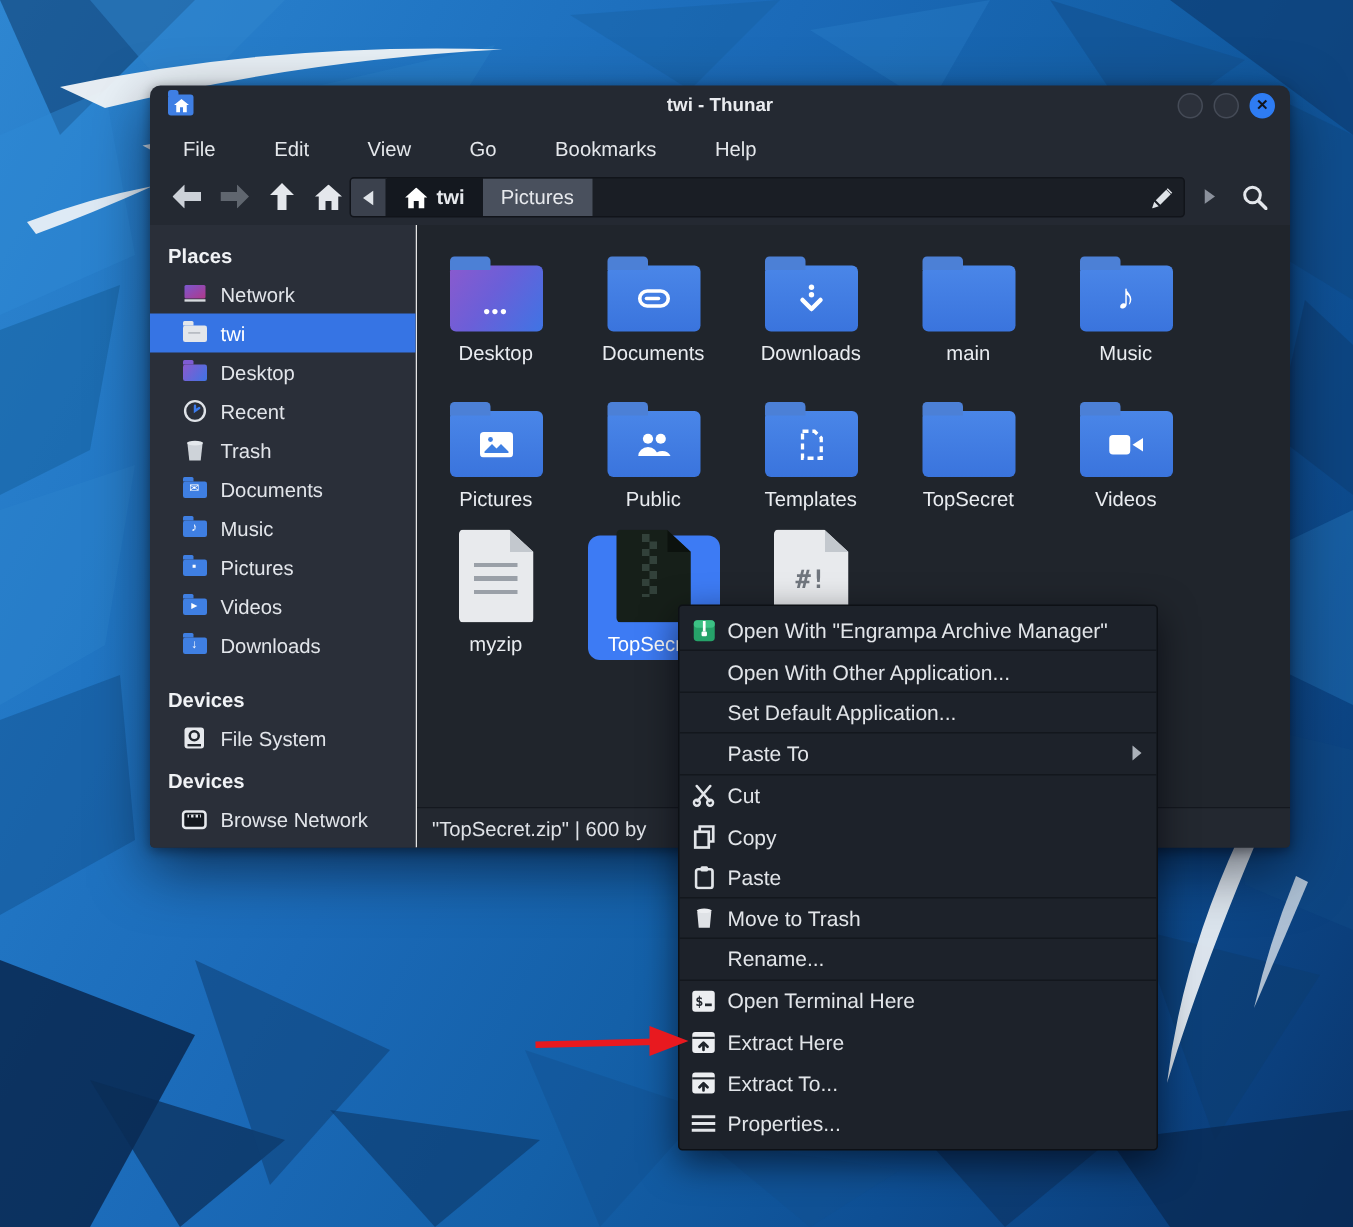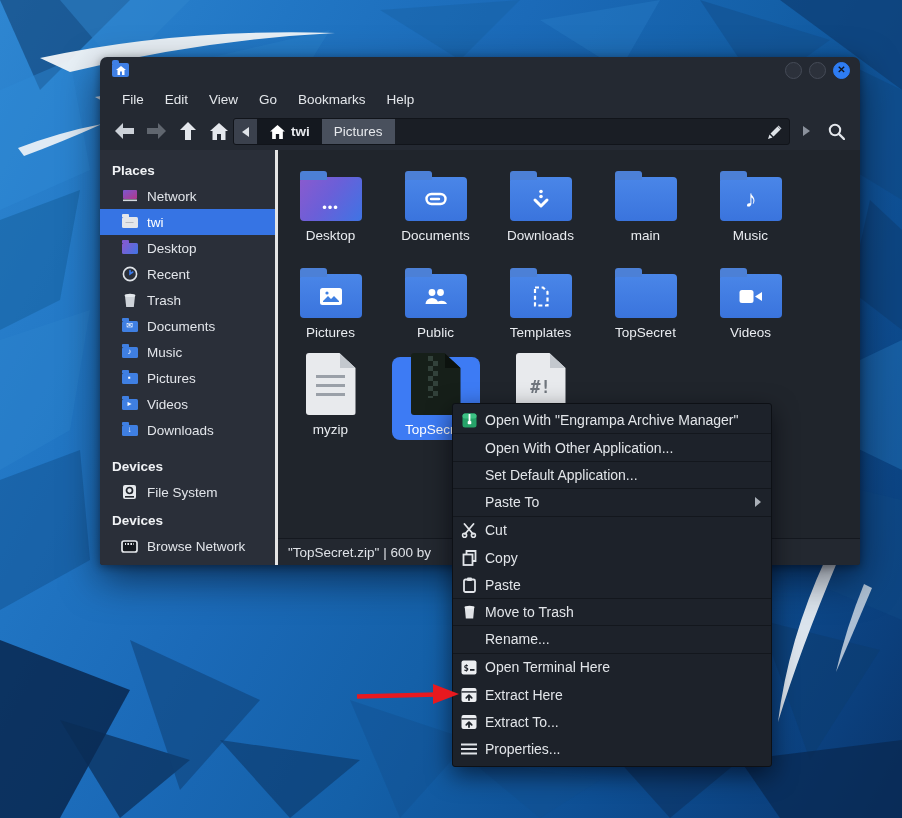--- a/index.html
+++ b/index.html
@@ -27,21 +27,21 @@
   .app-badge::before { content:""; position:absolute; left:0; top:-3px; width:7px; height:4px;
     background:#3f7fe4; border-radius:2px 2px 0 0; }
   .app-badge svg { position:absolute; left:3.5px; top:2.5px; }
   .winbtns { position:absolute; right:10px; top:5px; display:flex; gap:7px; }
   .wbtn { width:17px; height:17px; border-radius:50%; background:#2c313b; border:1.5px solid #454b57; }
   .wbtn.close { background:#2e7cf3; border-color:#2e7cf3; position:relative; }
   .wbtn.close::before { content:"✕"; position:absolute; left:0; right:0; top:1px; text-align:center;
     font-size:10px; font-weight:bold; color:#10141c; }
 
   .menubar { position:absolute; left:0; top:28px; right:0; height:28px; display:flex;
-    align-items:center; padding-left:13px; gap:3px; }
+    align-items:center; padding-left:13px; gap:21px; }
   .menubar .mitem { color:#e4e7eb; font-size:13.5px; padding:3px 9px; border-radius:3px; }
 
   .toolbar { position:absolute; left:0; top:56px; right:0; height:37px; }
   .navbtn { position:absolute; top:6px; width:24px; height:24px; display:flex;
     align-items:center; justify-content:center; }
   .pathbar { position:absolute; left:133px; top:5px; width:557px; height:27px;
     background:#1a1e25; border:1px solid #11141a; border-radius:3px; display:flex; overflow:hidden; }
   .pb-chevl { width:24px; background:#3b414d; display:flex; align-items:center; justify-content:center;
     border-right:1px solid #14181f; }
   .pb-seg { display:flex; align-items:center; gap:6px; padding:0 12px; font-size:13.5px; color:#e7e9ed; }
@@ -49,21 +49,21 @@
   .pb-seg.plain { background:#49505d; }
   .pb-fill { flex:1; }
   .pb-pencil { width:28px; display:flex; align-items:center; justify-content:center; }
   .pb-chevr { position:absolute; left:697px; top:7px; width:18px; height:22px; display:flex;
     align-items:center; justify-content:center; }
   .searchbtn { position:absolute; left:722px; top:5px; width:28px; height:26px; display:flex;
     align-items:center; justify-content:center; }
 
   
   .sidebar { position:absolute; left:0; top:93px; width:178px; bottom:0; background:#2a2f39;
-    border-right:3px solid #e5e5e5; border-radius:0 0 0 3px; padding-top:8px; }
+    border-right:1px solid #e5e5e5; border-radius:0 0 0 3px; padding-top:8px; }
   .side-h { height:25px; line-height:25px; padding-left:12px; color:#f0f2f5; font-size:13.5px; font-weight:bold; }
   .side-item { height:26px; display:flex; align-items:center; padding-left:21px; gap:9px;
     color:#e2e5ea; font-size:13.5px; }
   .side-item.selected { background:#3674e4; color:#ffffff; }
   .side-item .ic { width:17px; height:17px; display:flex; align-items:center; justify-content:center; }
 
   
   .filearea { position:absolute; left:178px; top:93px; right:0; bottom:27px; background:#20252c;
     overflow:hidden; }
   .files { position:absolute; left:0; top:13px; display:grid; grid-template-columns:repeat(5,105px);
@@ -174,20 +174,21 @@
 </div>
 
 <div class="window">
 
   <div class="titlebar">
     <div class="app-badge">
       <svg width="10" height="9" viewBox="0 0 10 9">
           <path d="M5 0 L10 4 H8.5 V9 H6 V5.5 H4 V9 H1.5 V4 H0 Z" fill="#fff"></path>
         </svg>
     </div>
+    <div class="title-text">twi - Thunar</div>
     <div class="winbtns">
       <div class="wbtn"></div>
       <div class="wbtn"></div>
       <div class="wbtn close"></div>
     </div>
   </div>
 
   <div class="menubar">
     <span class="mitem">File</span>
     <span class="mitem">Edit</span>

